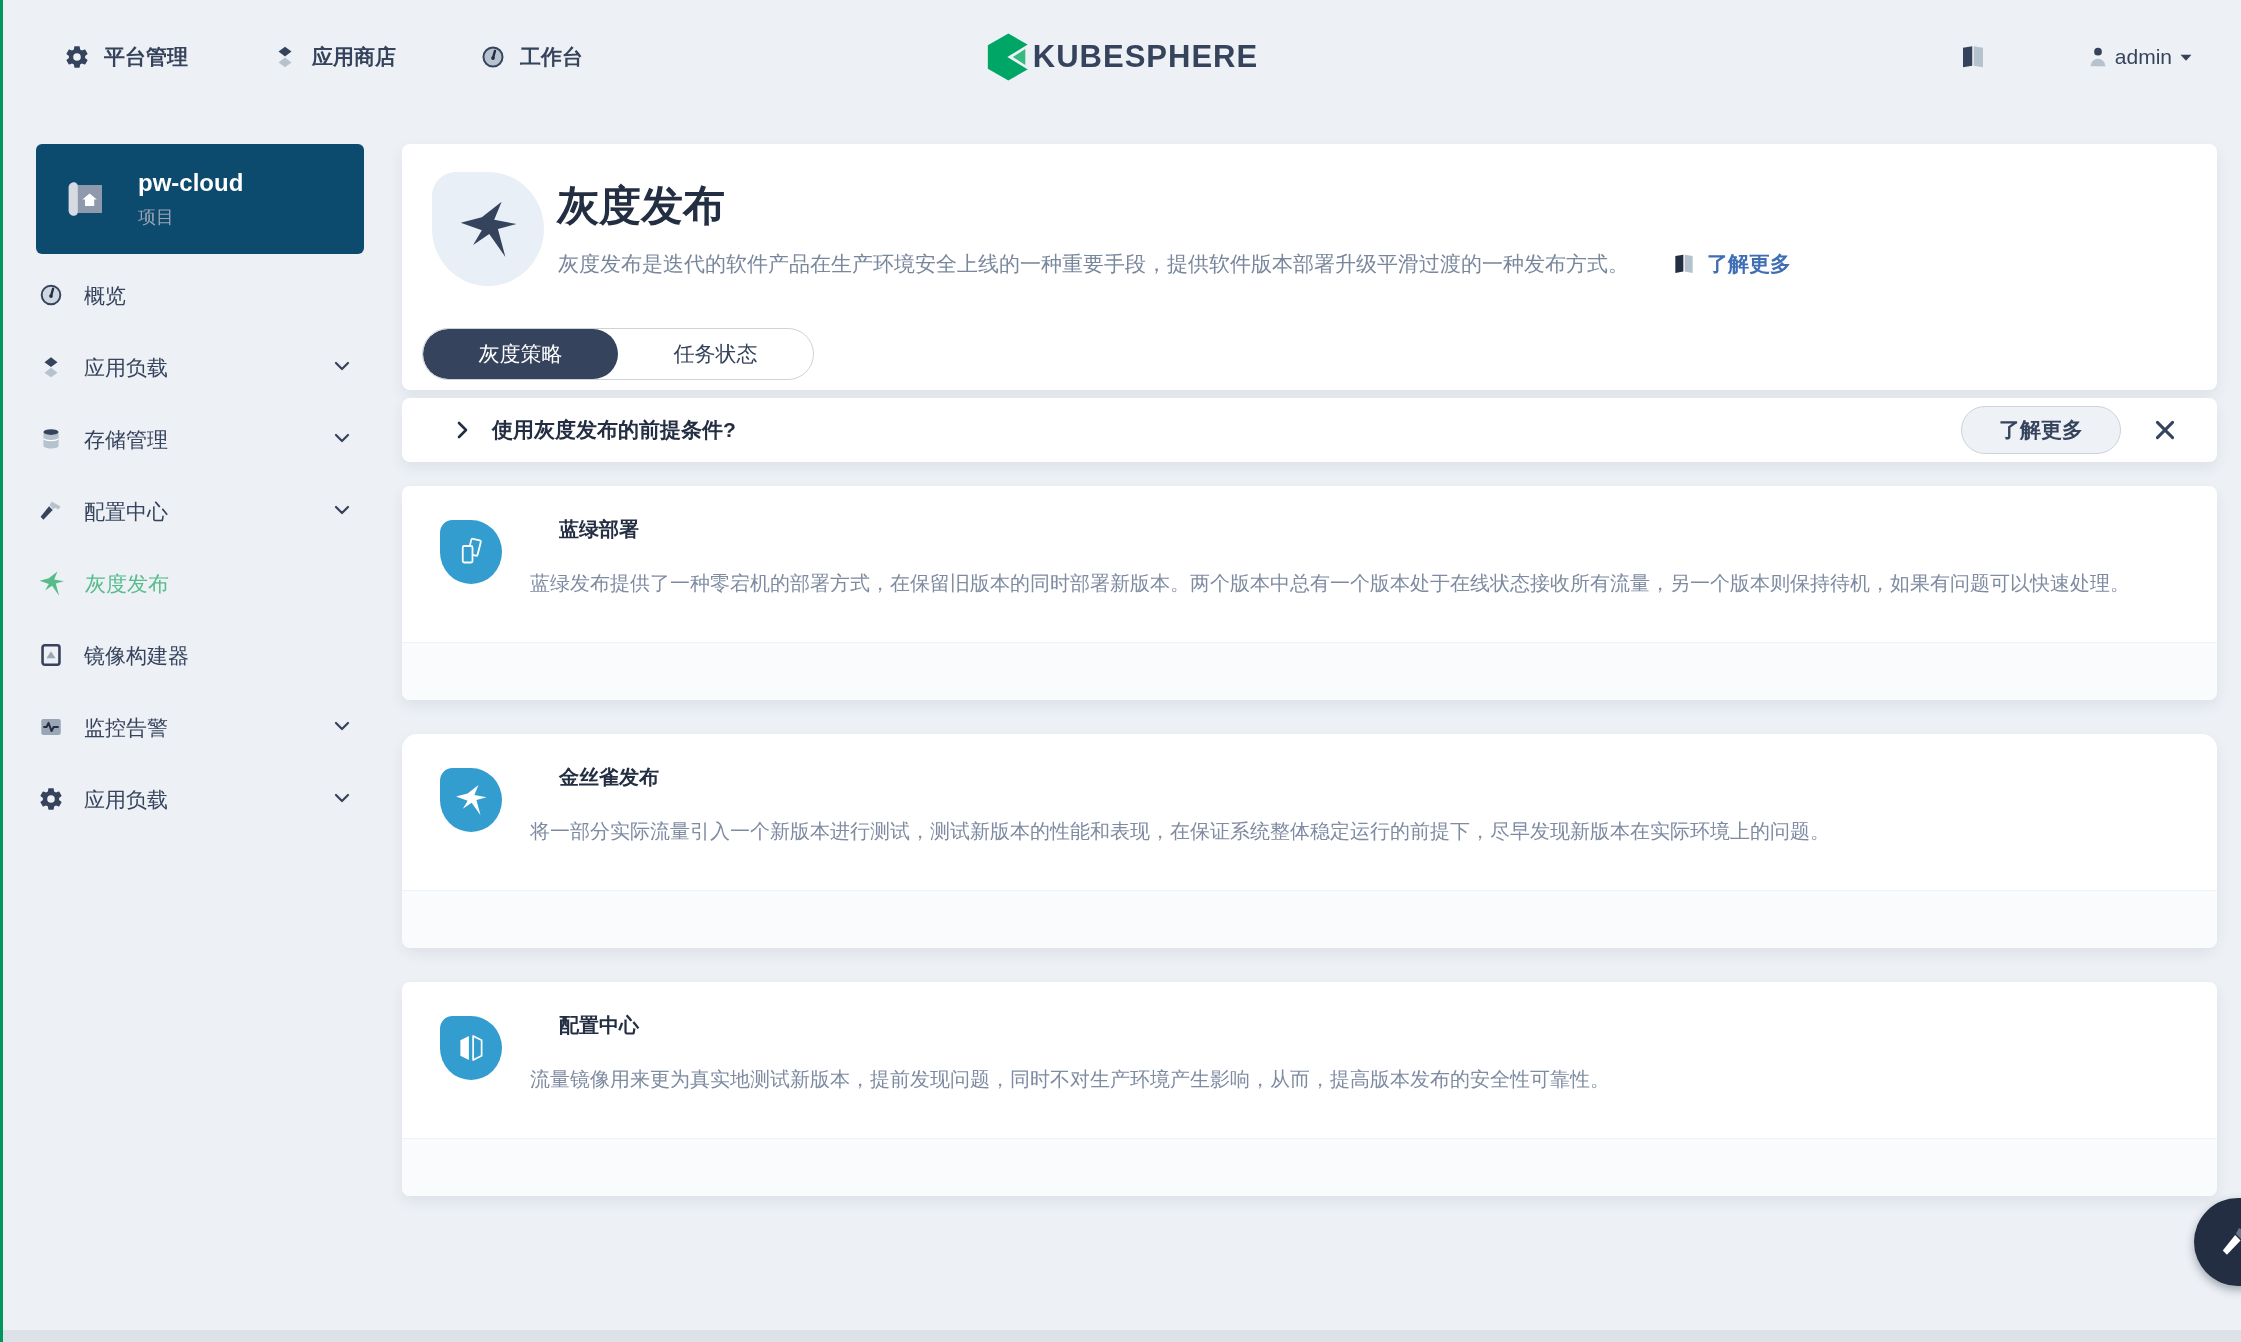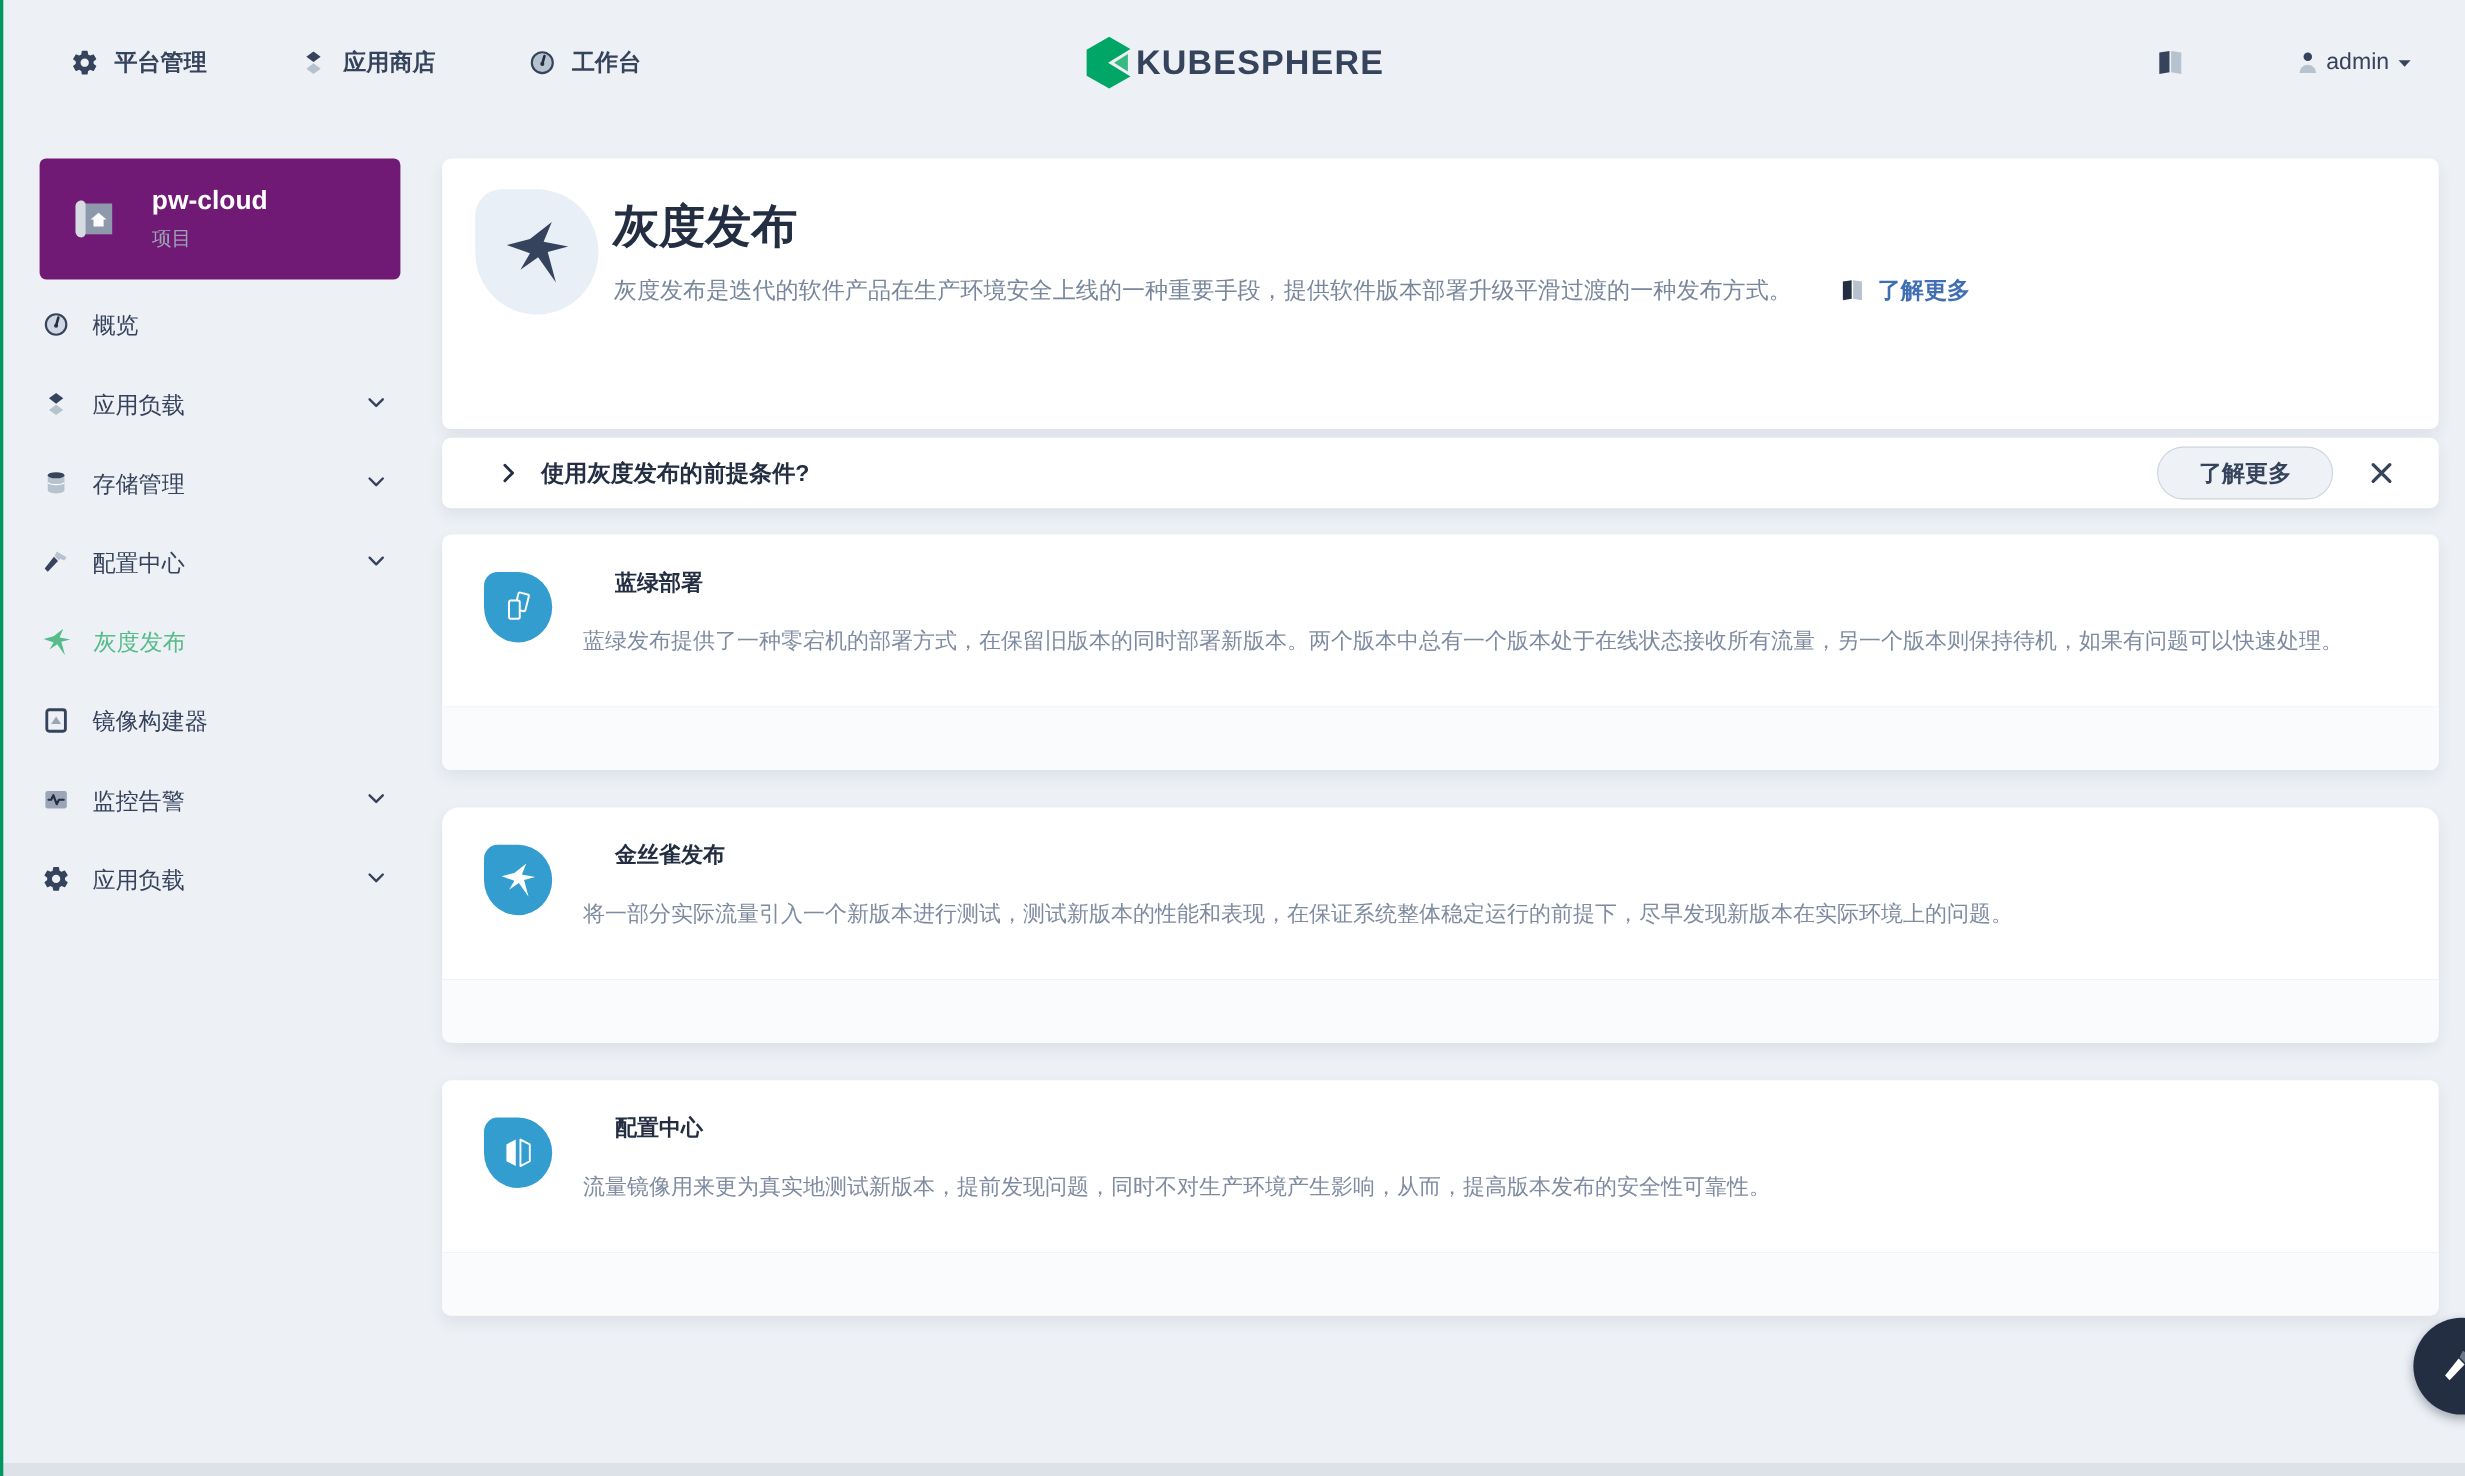--- a/index.html
+++ b/index.html
@@ -16,21 +16,21 @@
   .nav-left { position:absolute; left:64px; top:0; height:114px; display:flex; align-items:center; gap:84px; }
   .nav-item { display:flex; align-items:center; gap:14px; cursor:pointer; }
   .nav-item .lbl { font-size:21px; font-weight:700; color:#36435c; }
   .logo { position:absolute; left:50%; top:0; transform:translateX(-50%); height:114px; display:flex; align-items:center; }
   .logo-text { font-size:31px; font-weight:700; color:#36435c; letter-spacing:1px; }
   .nav-right { position:absolute; right:44px; top:0; height:114px; display:flex; align-items:center; gap:96px; }
   .user-chip { display:flex; align-items:center; gap:3px; cursor:pointer; }
   .user-name { font-size:21px; color:#36435c; }
 
   
-  .project-card { position:absolute; left:36px; top:144px; width:328px; height:110px; background:#701a75; border-radius:6px; display:flex; align-items:center; padding-left:26px; cursor:pointer; }
+  .project-card { position:absolute; left:36px; top:144px; width:328px; height:110px; background:#0c4a6e; border-radius:6px; display:flex; align-items:center; padding-left:26px; cursor:pointer; }
   .project-meta { margin-left:28px; }
   .project-name { font-size:24px; font-weight:700; color:#ffffff; }
   .project-type { font-size:18px; color:#9ba3b7; margin-top:8px; }
   .menu { position:absolute; left:0; top:282px; width:400px; }
   .menu-row { position:relative; height:72px; display:flex; align-items:flex-start; padding-left:38px; cursor:pointer; }
   .menu-row .lbl { margin-left:20px; font-size:21px; color:#36435c; }
   .menu-row.active .lbl { color:#55bc8a; }
   .menu-row .chev { position:absolute; right:46px; }
 
   
@@ -271,20 +271,24 @@
         <span class="hero-learn">
           <span>
             <svg width="26" height="26" viewBox="0 0 24 24">
                 <path fill="#242e42" d="M11.4 3.4L4 4.6v15.6l7.4-1.2z"></path>
                 <path fill="#b6c2cd" d="M12.6 3.4l7.4 1.2v15.6l-7.4-1.2z"></path>
               </svg>
           </span>
           <span class="lnk">了解更多</span>
         </span>
       </div>
+      <div class="tabs">
+        <div class="tab active">灰度策略</div>
+        <div class="tab">任务状态</div>
+      </div>
     </div>
 
     <div class="card prereq">
       <span class="chev-r">
         <svg width="24" height="24" viewBox="0 0 24 24">
             <path d="M9 5l7 7-7 7" fill="none" stroke="#242e42" stroke-width="2.6" stroke-linecap="round" stroke-linejoin="round"></path>
           </svg>
       </span>
       <span class="q">使用灰度发布的前提条件?</span>
       <button class="prereq-btn">了解更多</button>

